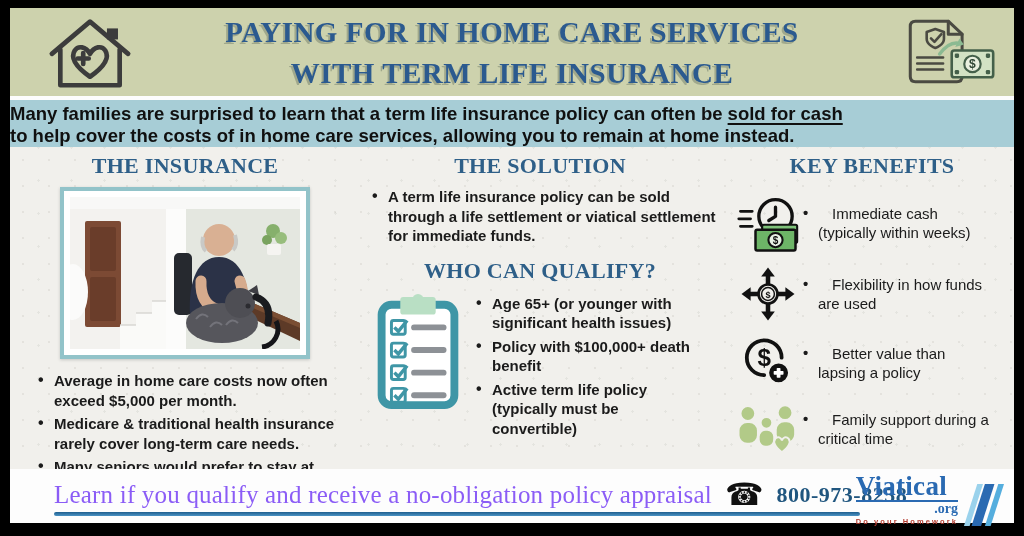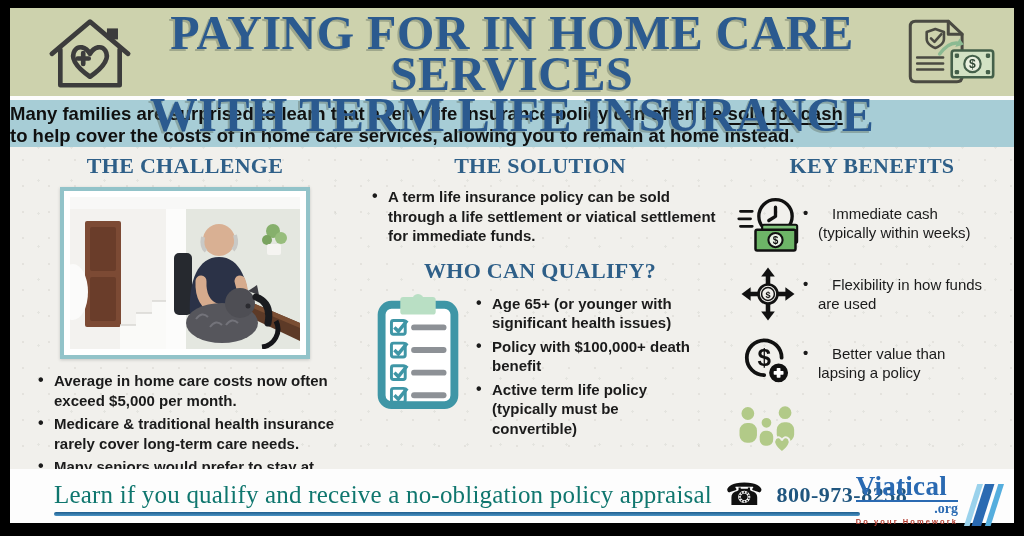--- a/index.html
+++ b/index.html
@@ -6,21 +6,21 @@
   body { font-family:"Liberation Sans", sans-serif; }
   #stage { position:relative; width:1024px; height:536px; background:#000; overflow:hidden; }
   #poster { position:absolute; left:10px; top:8px; width:1004px; height:515px; background:#fff; }
 
   
   .header { position:relative; height:88px; background:#cdd2ad; }
   .house-icon { position:absolute; left:28px; top:6px; }
   .doc-icon { position:absolute; right:8px; top:8px; }
   .title { position:absolute; left:120px; right:120px; top:4px; text-align:center;
            font-family:"Liberation Serif", serif; font-weight:700; color:#2b5a8f;
-           font-size:48px; line-height:41px; letter-spacing:.5px;
+           font-size:29px; line-height:41px; letter-spacing:.5px;
            text-shadow:-2px 2px 0 rgba(88,99,88,.38); }
 
   
   .gap { height:4px; background:#fdfdfd; }
   .banner { height:47px; background:#a7cdd6; text-align:left; color:#101010;
             font-weight:700; font-size:18.5px; line-height:21.5px; padding-top:3px; box-sizing:border-box; }
   .banner .u { text-decoration:underline; text-underline-offset:3px; text-decoration-thickness:2px; }
 
   
   .main { position:relative; height:322px; background:#f1f0ec;
@@ -53,21 +53,21 @@
   .benefit { display:flex; align-items:center; margin-bottom:13px; }
   .bicon { flex:0 0 68px; display:flex; justify-content:center; }
   .btext { position:relative; padding-left:16px; font-size:15px; line-height:1.3;
            color:#1b1b1b; width:178px; }
   .btext::before { content:"•"; position:absolute; left:1px; top:-1px; font-weight:700; }
   .btext b { font-weight:400;margin-left:14px; }
 
   
   .footer { position:relative; height:54px; background:#fdfdfd; }
   .footer-line { position:absolute; left:44px; top:12px; display:flex; align-items:center; gap:13px; }
-  .cta { font-family:"Liberation Serif", serif; font-size:25px; color:#0f766e; letter-spacing:.2px; }
+  .cta { font-family:"Liberation Serif", serif; font-size:25px; color:#8b5cf6; letter-spacing:.2px; }
   .phone-glyph { font-size:31px; line-height:28px; color:#111; }
   .phone-number { font-family:"Liberation Serif", serif; font-weight:700; font-size:22px;
                   color:#20567f; letter-spacing:.5px; }
   .footer-rule { position:absolute; left:44px; width:806px; bottom:7px; height:4px;
                  background:linear-gradient(#1f5e8e,#4b93c4); border-radius:2px; }
   .logo { position:absolute; right:10px; top:5px; display:flex; align-items:flex-end; gap:4px; }
   .logo-textblock { text-align:left; }
   .logo-name { font-family:"Liberation Serif", serif; font-weight:700; font-size:27px;
                line-height:25px; color:#2a6ab2; letter-spacing:.3px; }
   .logo-rule { height:2px; background:#2a6ab2; margin-top:1px; }
@@ -119,21 +119,21 @@
   <div class="gap"></div>
 
   <div class="banner">
     <div><span>Many families are surprised to learn that a term life insurance policy can often be </span><span class="u">sold for cash</span></div>
     <div>to help cover the costs of in home care services, allowing you to remain at home instead.</div>
   </div>
 
   <div class="main">
 
     <section class="col col1">
-      <h2>THE CHALLENGE</h2>
+      <h2>THE INSURANCE</h2>
       <div class="photo-frame">
         <svg width="230" height="152" viewBox="0 0 230 152">
           <rect width="230" height="152" fill="#edecea"></rect>
           <rect width="230" height="13" fill="#f8f8f7"></rect>
           <rect y="12" width="96" height="140" fill="#f3f2ef"></rect>
           <rect x="15" y="24" width="36" height="106" rx="2" fill="#7c4a34"></rect>
           <rect x="20" y="30" width="26" height="44" rx="2" fill="#6a3d2a"></rect>
           <rect x="20" y="80" width="26" height="44" rx="2" fill="#6a3d2a"></rect>
           <ellipse cx="3" cy="95" rx="15" ry="28" fill="#fbfbfa"></ellipse>
           <path d="M50,152 L50,128 L66,128 L66,116 L82,116 L82,104 L96,104 L96,152 Z" fill="#fafaf8"></path>
@@ -269,20 +269,21 @@
                 <circle cx="14" cy="12" r="9.5"></circle>
                 <rect x="2" y="23" width="25" height="28" rx="11"></rect>
                 <circle cx="62" cy="11" r="9.5"></circle>
                 <rect x="50" y="22" width="25" height="28" rx="11"></rect>
                 <circle cx="38" cy="24" r="7.5"></circle>
                 <rect x="28" y="33" width="20" height="22" rx="9"></rect>
                 <path d="M58,62 C49,55 46,49 49.5,44.5 C52.5,41 57,42.5 58,47 C59,42.5 63.5,41 66.5,44.5 C70,49 67,55 58,62 Z"></path>
               </g>
             </svg>
           </div>
+          <div class="btext"><b>Family support</b><span> during a critical time</span></div>
         </div>
 
       </div>
     </section>
   </div>
 
   <div class="footer">
     <div class="footer-line">
       <span class="cta">Learn if you qualify and receive a no-obligation policy appraisal</span>
       <span class="phone-glyph">☎</span>

